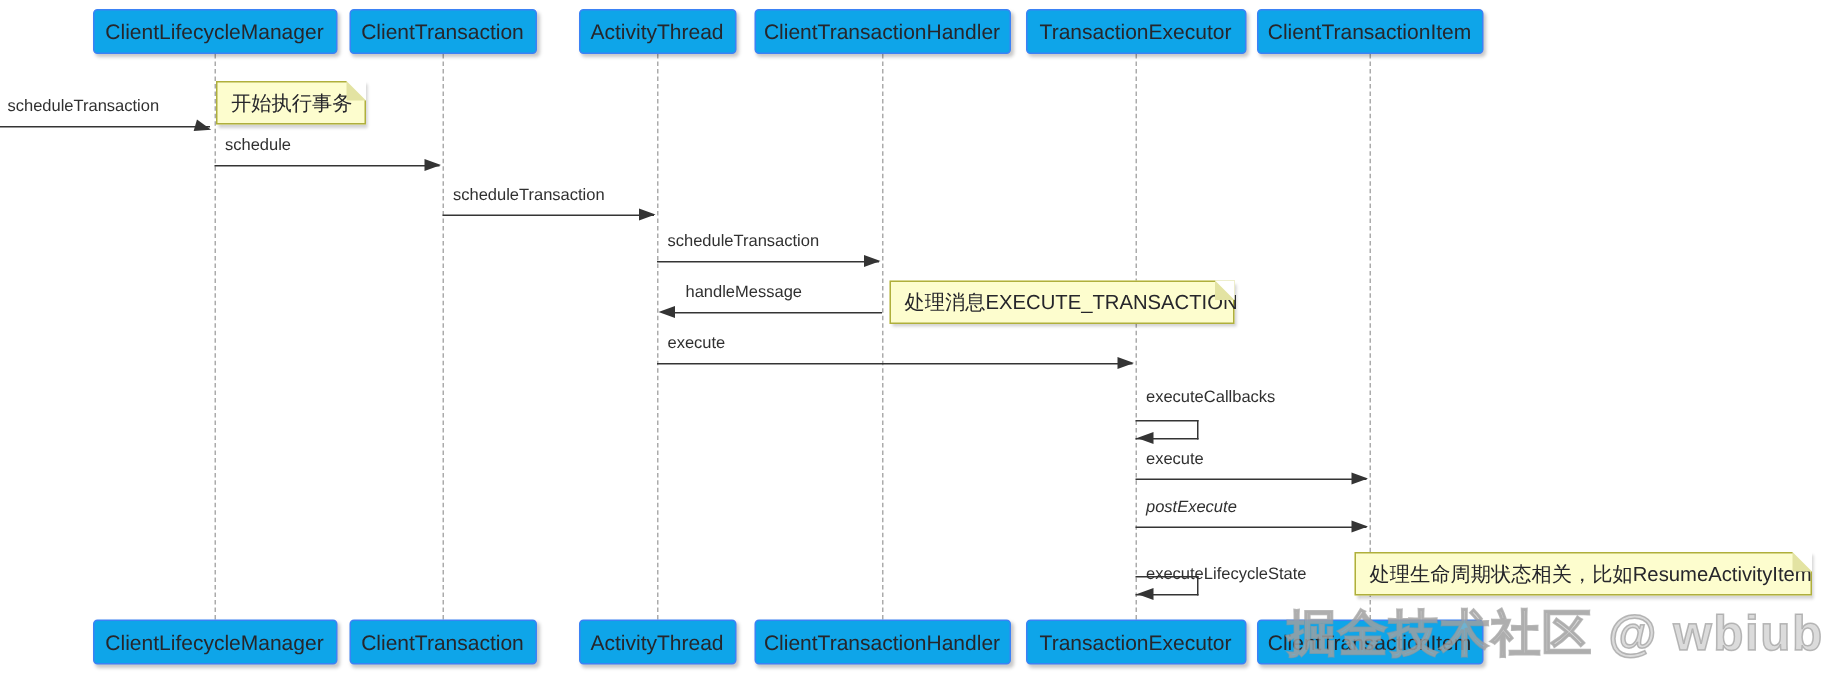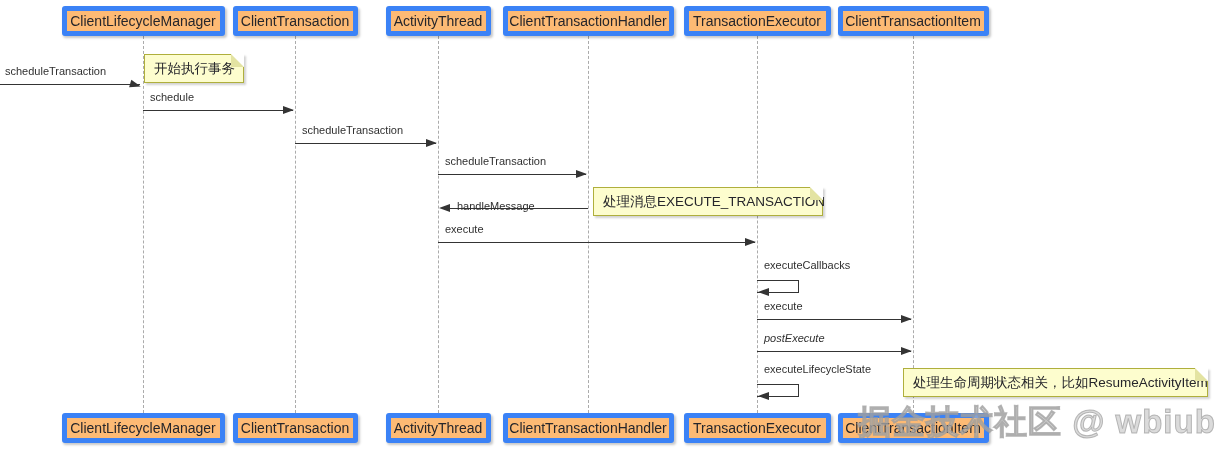--- a/index.html
+++ b/index.html
@@ -2,21 +2,21 @@
 <html><head>
 <meta charset="utf-8">
 <style>
   html,body{margin:0;padding:0;background:#ffffff;}
   #stage{
     position:relative;width:1216px;height:452px;background:#ffffff;overflow:hidden;
     font-family:"Liberation Sans","DejaVu Sans",sans-serif;
   }
   .pbox{
     position:absolute;box-sizing:border-box;height:30px;
-    background:#fdba74;border:5px solid #3b82f6;border-radius:3px;
+    background:#0ea5e9;border:1px solid #3b82f6;border-radius:3px;
     box-shadow:1.5px 2px 2.5px rgba(0,0,0,.22);
     display:flex;align-items:center;justify-content:center;
     font-size:14px;color:#26262b;white-space:nowrap;z-index:4;
   }
   .lifeline{position:absolute;width:0;border-left:1px dashed #ABABAB;z-index:1;}
   .msg-line{position:absolute;height:0;border-top:1.4px solid #343434;z-index:2;}
   .msg-label{position:absolute;font-size:11px;color:#303030;white-space:nowrap;z-index:3;}
   .arrow-r{position:absolute;width:0;height:0;border-top:4.5px solid transparent;
     border-bottom:4.5px solid transparent;border-left:11px solid #343434;z-index:3;}
   .arrow-l{position:absolute;width:0;height:0;border-top:4.5px solid transparent;
@@ -70,34 +70,34 @@
     <div class="arrow-r" style="left: 130px; top: 81px; transform: rotate(16deg);"></div>
     <div class="msg-label" style="left: 150px; top: 91px;">schedule</div>
     <div class="msg-line" style="left: 143px; top: 110px; width: 150px;"></div>
     <div class="arrow-r" style="left: 283px; top: 106px;"></div>
     <div class="msg-label" style="left: 302px; top: 124px;">scheduleTransaction</div>
     <div class="msg-line" style="left: 295px; top: 143px; width: 141px;"></div>
     <div class="arrow-r" style="left: 426px; top: 139px;"></div>
     <div class="msg-label" style="left: 445px; top: 155px;">scheduleTransaction</div>
     <div class="msg-line" style="left: 438px; top: 174px; width: 148px;"></div>
     <div class="arrow-r" style="left: 576px; top: 170px;"></div>
-    <div class="msg-label" style="left: 457px; top: 189px; margin-top: 11px;">handleMessage</div>
+    <div class="msg-label" style="left: 457px; top: 189px;">handleMessage</div>
     <div class="msg-line" style="left: 449px; top: 208px; width: 139px;"></div>
     <div class="arrow-l" style="left: 439px; top: 204px;"></div>
     <div class="msg-label" style="left: 445px; top: 223px;">execute</div>
     <div class="msg-line" style="left: 438px; top: 242px; width: 317px;"></div>
     <div class="arrow-r" style="left: 745px; top: 238px;"></div>
     <div class="msg-label" style="left: 764px; top: 259px;">executeCallbacks</div>
     <div class="self-loop" style="left: 757px; top: 280px;"></div>
     <div class="arrow-l" style="left: 758px; top: 288px;"></div>
     <div class="msg-label" style="left: 764px; top: 300px;">execute</div>
     <div class="msg-line" style="left: 757px; top: 319px; width: 154px;"></div>
     <div class="arrow-r" style="left: 901px; top: 315px;"></div>
     <div class="msg-label" style="left: 764px; top: 332px; font-style: italic;">postExecute</div>
     <div class="msg-line" style="left: 757px; top: 351px; width: 154px;"></div>
     <div class="arrow-r" style="left: 901px; top: 347px;"></div>
-    <div class="msg-label" style="left: 764px; top: 363px;">executeLifecycleState</div>
+    <div class="msg-label" style="left: 764px; top: 377px;">executeLifecycleState</div>
     <div class="self-loop" style="left: 757px; top: 384px;"></div>
     <div class="arrow-l" style="left: 758px; top: 392px;"></div>
     <div class="note" style="left: 144px; top: 54px; width: 100px;">开始执行事务</div>
     <div class="note" style="left: 903px; top: 368px; width: 305px;">处理生命周期状态相关，比如ResumeActivityItem</div>
     <div class="note" style="left: 593px; top: 187px; width: 230px;">处理消息EXECUTE_TRANSACTION</div>
   </div>
 
 </body></html>

